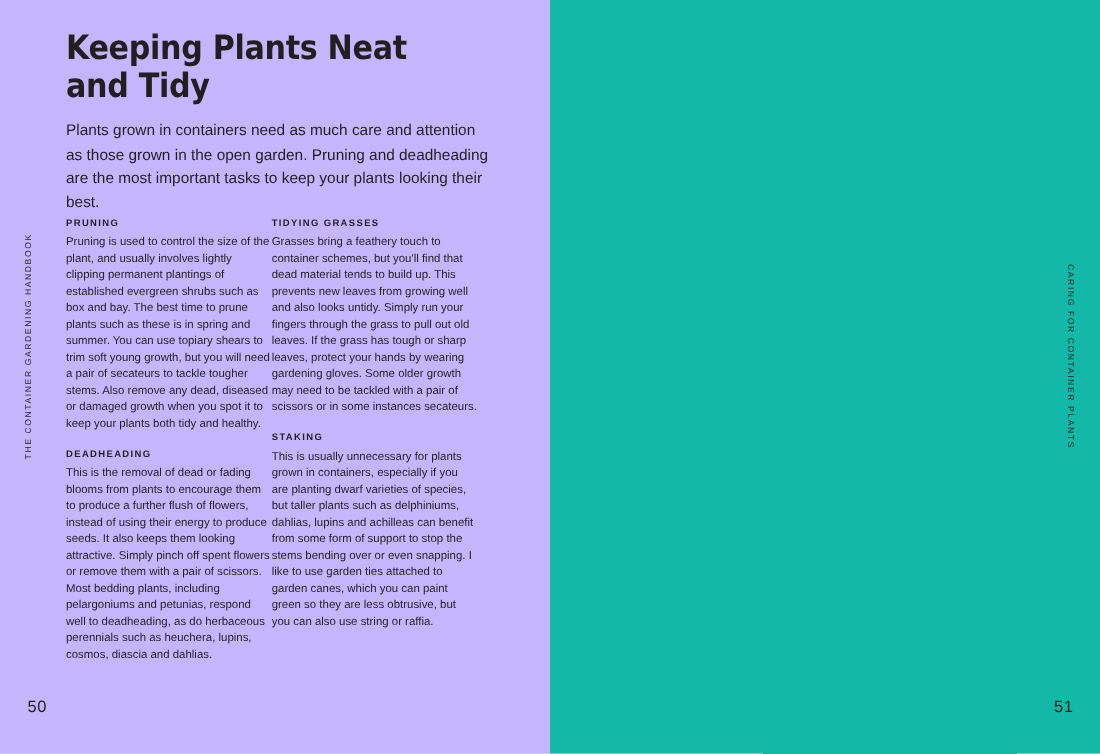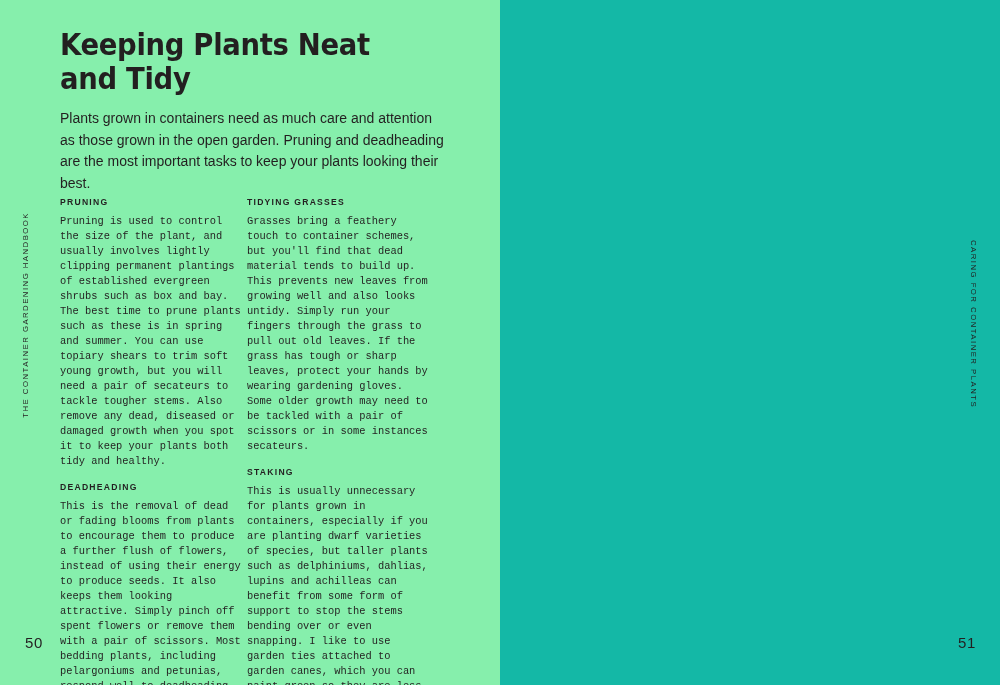--- a/index.html
+++ b/index.html
@@ -18,21 +18,21 @@
     position: relative;
     width: 1000px;
     height: 685px;
     display: flex;
   }
   
   .page-left {
     position: relative;
     width: 500px;
     height: 685px;
-    background: #86efac;
+    background: #c4b5fd;
     box-sizing: border-box;
     padding-left: 36px;
   }
   
   .page-right {
     position: relative;
     width: 500px;
     height: 685px;
     background: #14b8a6;
     box-sizing: border-box;
@@ -111,21 +111,20 @@
     text-transform: uppercase;
     margin: 0 0 6px 0;
     line-height: 1.42;
     color: #231f20;
   }
   p.body {
     font-size: 10.4px;
     line-height: 1.44;
     margin: 0 0 12px 0;
     color: #231f20;
-    font-family: Liberation Mono, monospace;
   }
   p.body:last-child { margin-bottom: 0; }
 </style>
 </head>
 <body>
 
 <div class="spread">
 
   <div class="page-left">
 

